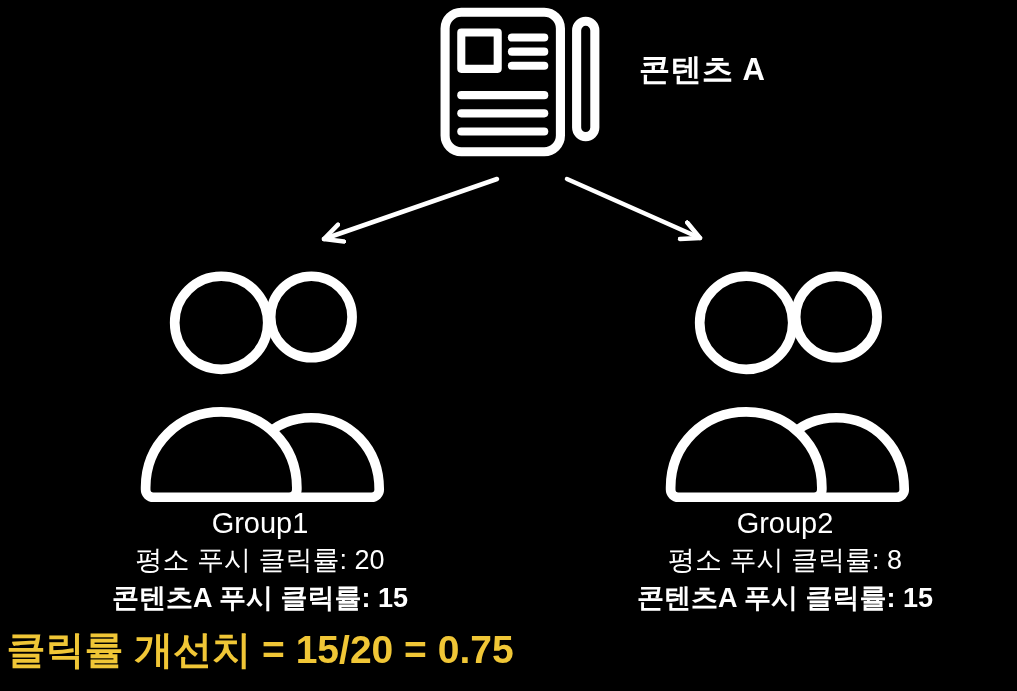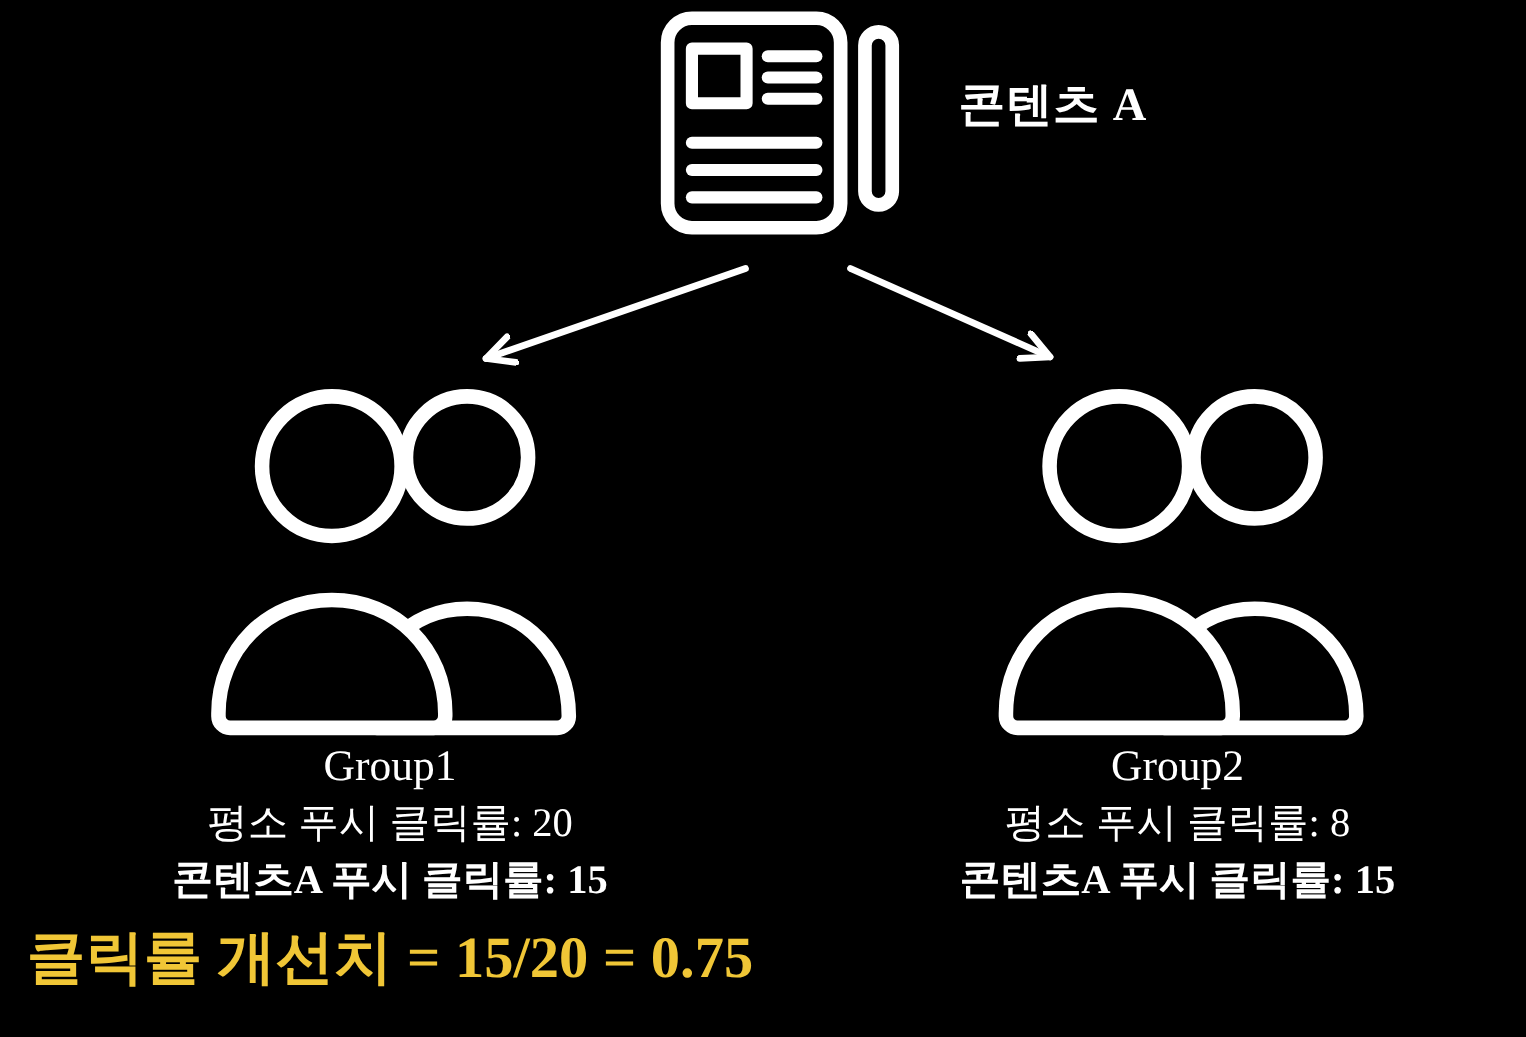--- a/index.html
+++ b/index.html
@@ -6,21 +6,21 @@
     margin: 0;
     padding: 0;
     background: #000;
   }
   .canvas {
     position: relative;
     width: 1017px;
     height: 691px;
     background: var(--background, #000);
     overflow: hidden;
-    font-family: Liberation Serif, serif;
+    font-family: Liberation Sans, sans-serif;
     color: var(--foreground, #fff);
   }
   .arrows {
     position: absolute;
     left: 0; top: 0;
     width: 1017px;
     height: 691px;
     pointer-events: none;
   }
   .content-node {
@@ -39,21 +39,21 @@
     margin-left: 30px;
     transform: translateY(-12px);
     font-size: 31px;
     font-weight: bold;
     color: var(--foreground, #fff);
     white-space: nowrap;
     letter-spacing: 0.5px;
   }
   .group {
     position: absolute;
-    top: 241px;
+    top: 253px;
     width: 480px;
     display: flex;
     flex-direction: column;
     align-items: center;
     text-align: center;
   }
   .group-left  { left: 20px; }
   .group-right { left: 545px; }
   .group svg.users {
     width: 252px;

